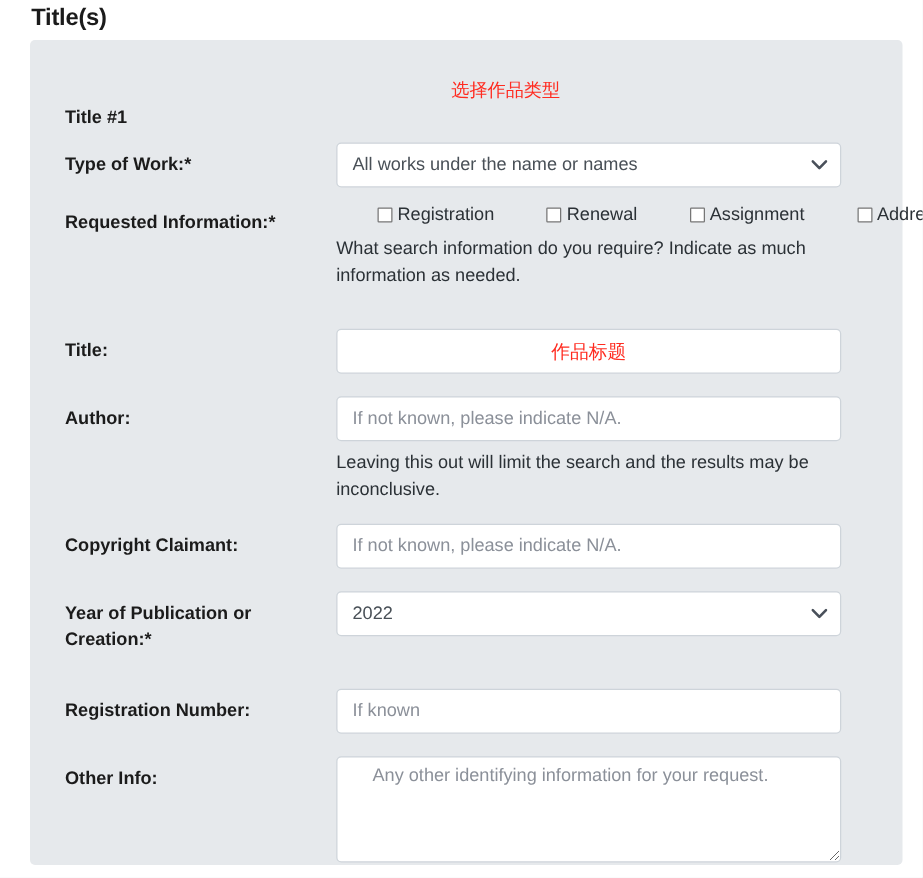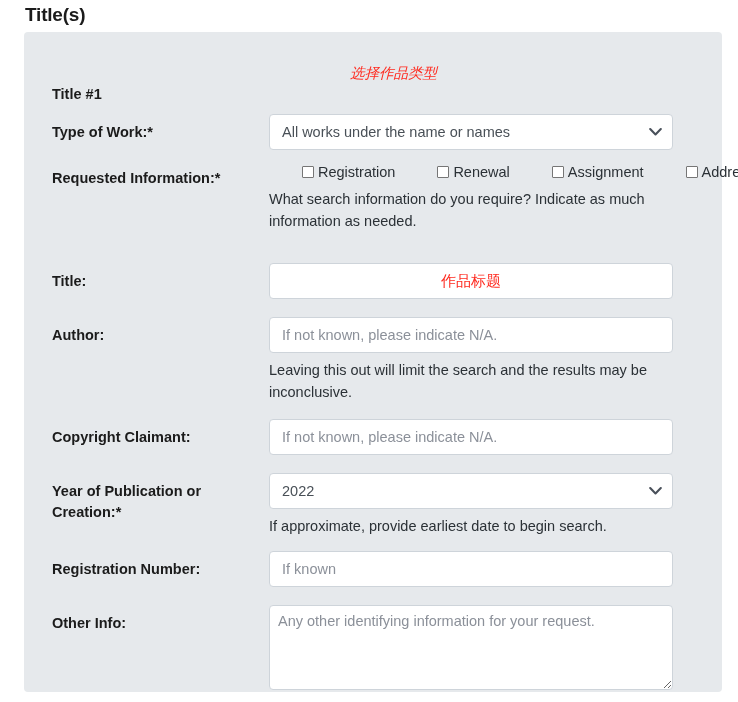--- a/index.html
+++ b/index.html
@@ -109,21 +109,21 @@
     pointer-events: none;
     width: 13px;
     height: 9px;
     display: block;
   }
 
   .ta {
     display: block;
     width: 404px;
     height: 85px;
-    padding: 7px 8px;
+    padding: 7px 28px;
     font-family: "Liberation Sans", "DejaVu Sans", sans-serif;
     font-size: 14.5px;
     color: #212529;
     background: #ffffff;
     border: 1px solid #ced4da;
     border-radius: 4px;
     outline: none;
     resize: vertical;
   }
   .ta::placeholder { color: #8b9099; opacity: 1; }
@@ -290,35 +290,34 @@
       <div class="label">Year of Publication or Creation:*</div>
       <div class="field">
         <div class="sel-wrap">
           <select class="sel">
             <option>2022</option>
           </select>
           <svg class="sel-chevron" viewBox="0 0 13 9">
             <path d="M1.2 1.6 L6.5 7 L11.8 1.6" fill="none" stroke="#49505a" stroke-width="2.1" stroke-linecap="round" stroke-linejoin="round"></path>
           </svg>
         </div>
-        <div class="help">If approximate, provide earliest date to begin search.</div>
       </div>
     </div>
 
     <div class="row" id="row-regnum">
       <div class="label">Registration Number:</div>
       <div class="field">
         <input class="txt" type="text" placeholder="If known" style="">
       </div>
     </div>
 
     <div class="row" id="row-other">
       <div class="label">Other Info:</div>
       <div class="field">
         <textarea class="ta" placeholder="Any other identifying information for your request." style=""></textarea>
       </div>
     </div>
 
   </div>
 
-  <div class="annot" style="left:350px; top:64px;font-style:italic;">选择作品类型</div>
+  <div class="annot" style="left:361px; top:64px;">选择作品类型</div>
 
 </div>
 
 </body></html>

